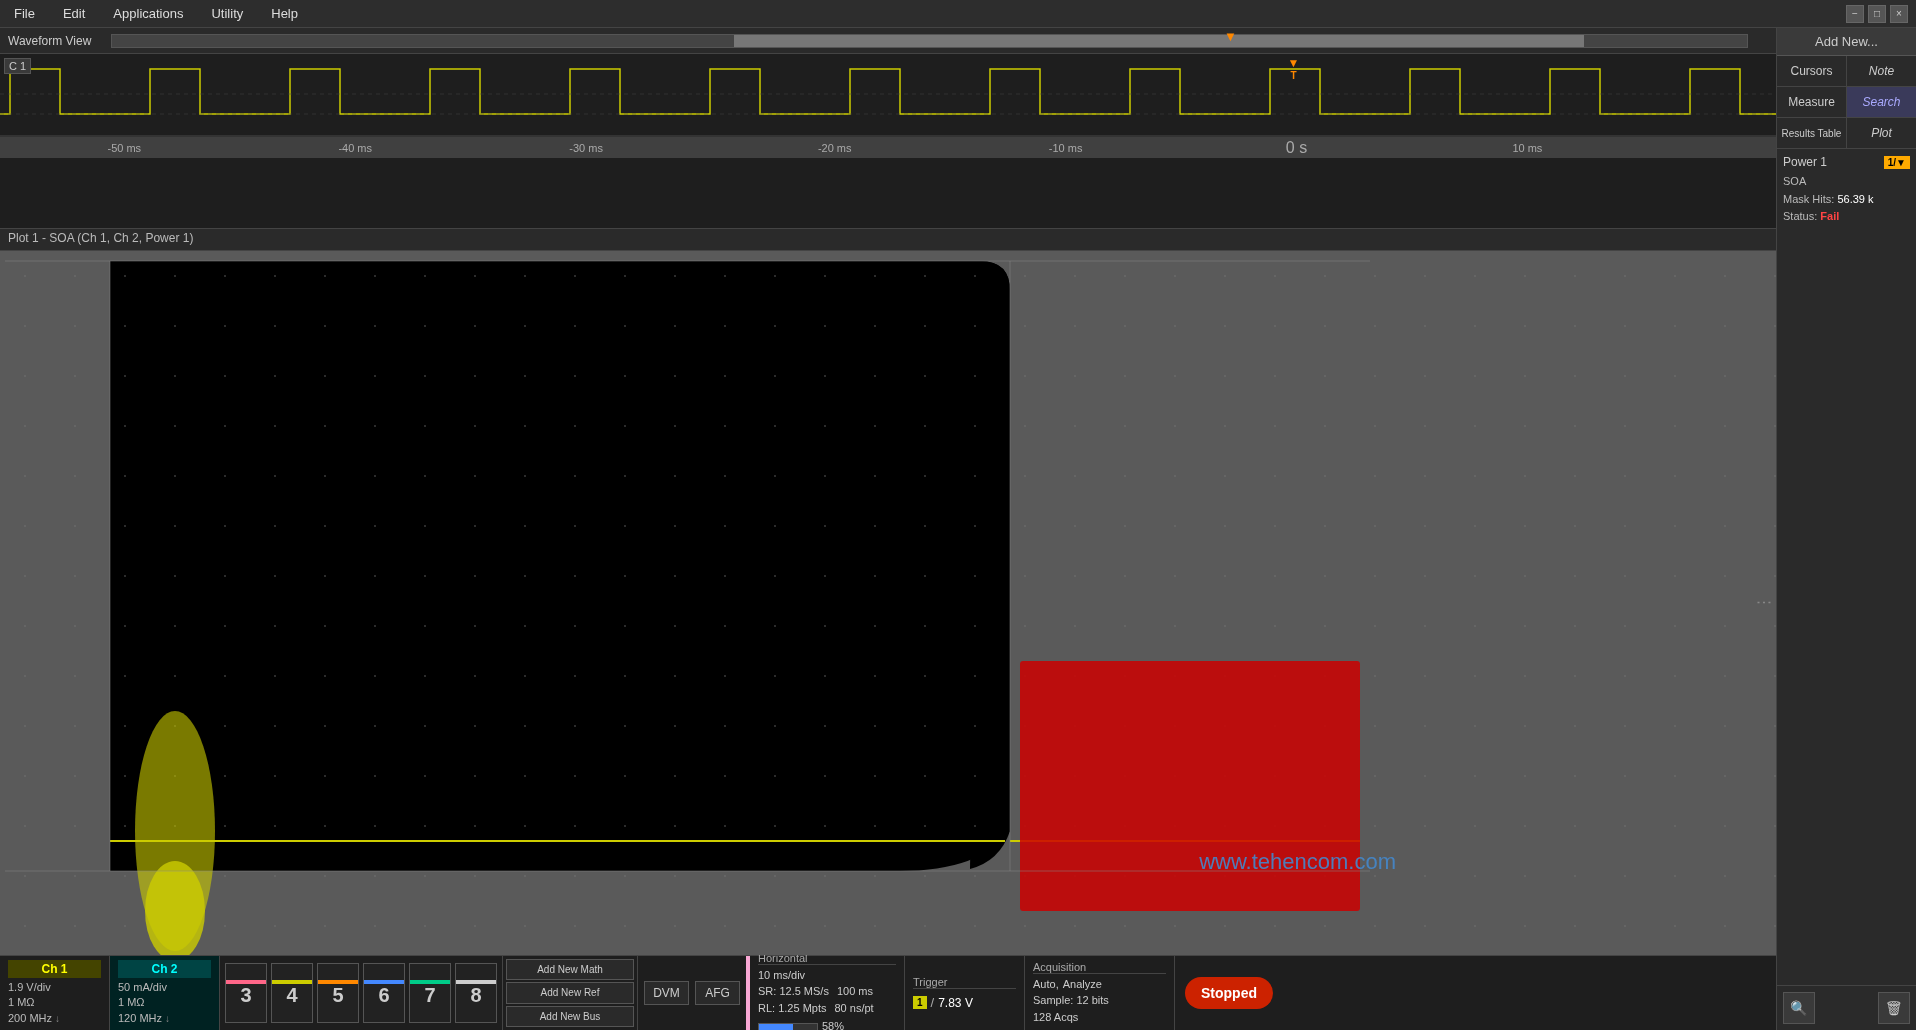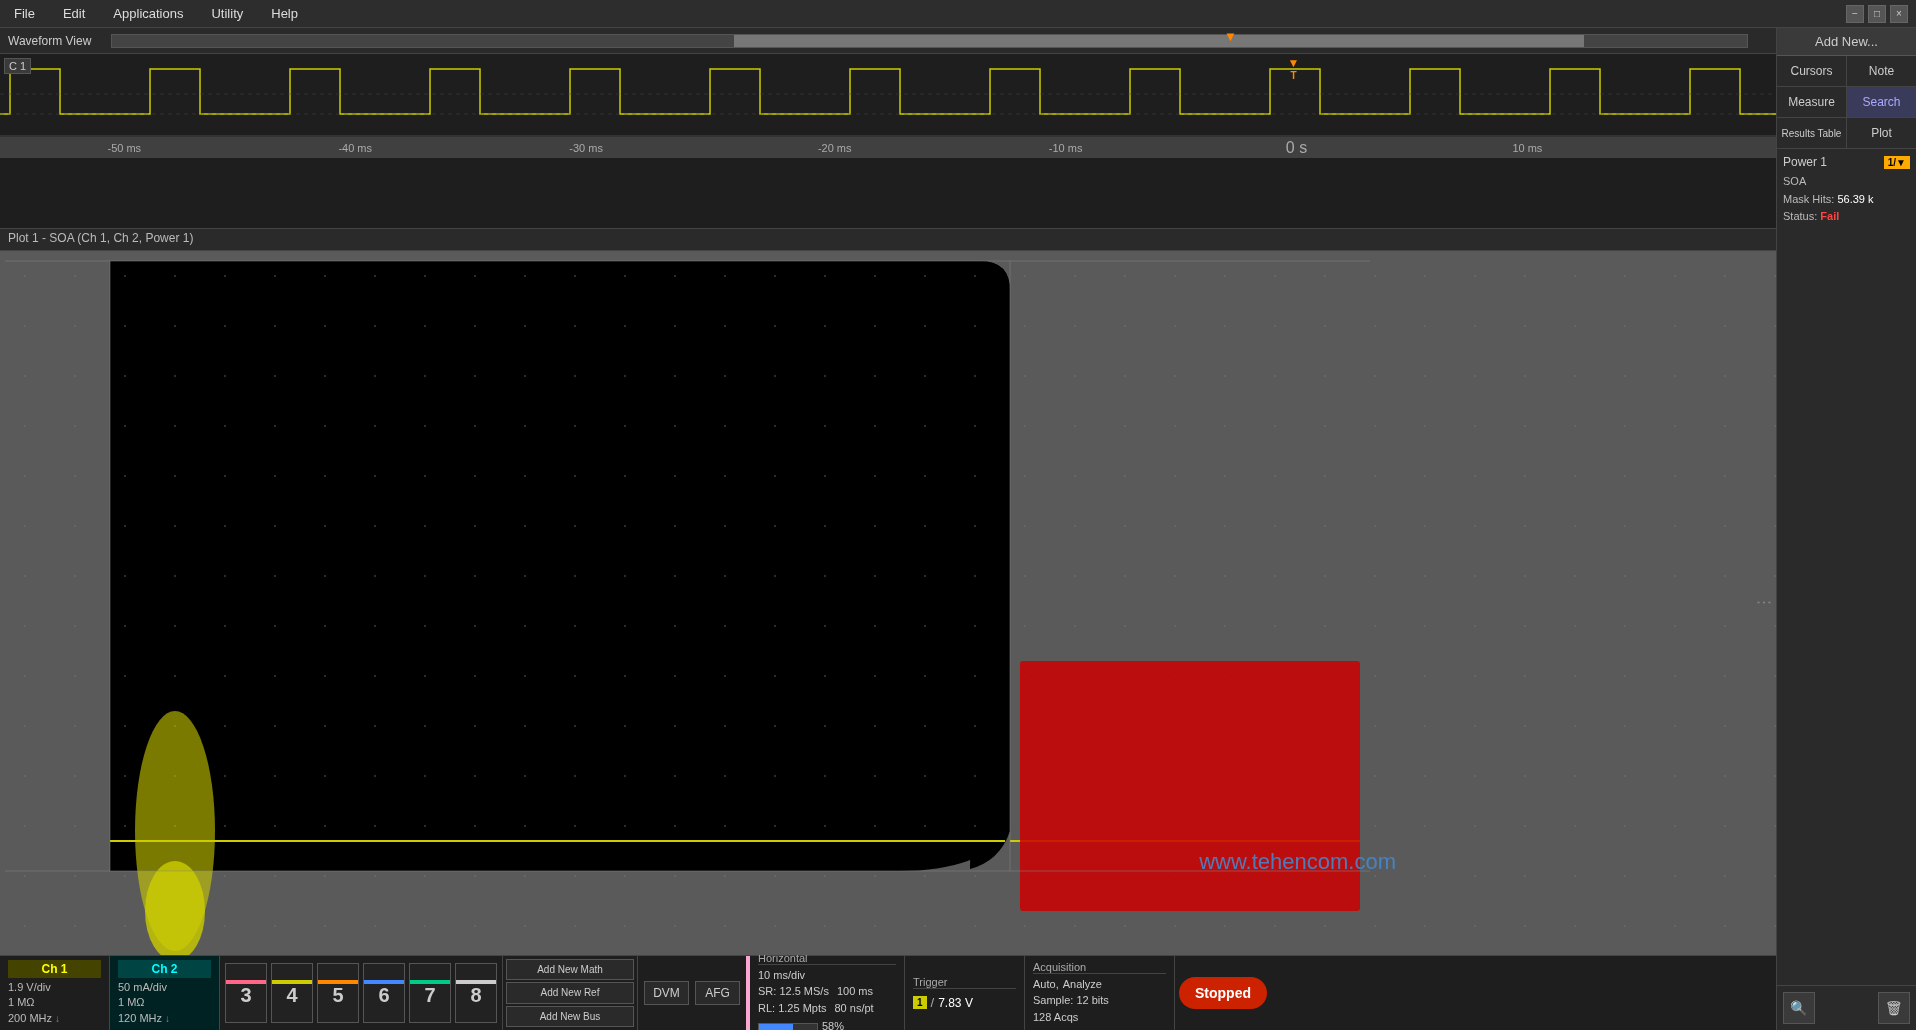--- a/index.html
+++ b/index.html
@@ -290,21 +290,21 @@
       flex: 1;
       background: #2a2a2a;
       border: none;
       border-right: 1px solid #444;
       color: #ccc;
       padding: 8px 4px;
       font-size: 12px;
       cursor: pointer;
       text-align: center;
     }
-    .right-btn:last-child { border-right: none; }
+    .right-btn:last-child { border-right: none; font-style: italic; }
 
     
     #power-section {
       padding: 6px;
       flex: 1;
     }
     #power-header {
       display: flex;
       align-items: center;
       margin-bottom: 4px;
@@ -620,21 +620,21 @@
         <div id="acq-section">
           <div class="info-section-title">Acquisition</div>
           <div style="display:flex; gap:4px;">
             <span class="info-row">Auto,</span>
             <span class="info-row">Analyze</span>
           </div>
           <div class="info-row">Sample: 12 bits</div>
           <div class="info-row">128 Acqs</div>
         </div>
 
-        <button id="stop-btn" style="margin:auto 4px;border-radius:16px;">Stopped</button>
+        <button id="stop-btn" style="margin:auto 10px;border-radius:16px;">Stopped</button>
       </div>
     </div>
 
     <div id="right-panel">
       <div id="add-new-header">Add New...</div>
 
       <div class="right-btn-row">
         <button class="right-btn">Cursors</button>
         <button class="right-btn">Note</button>
       </div>

